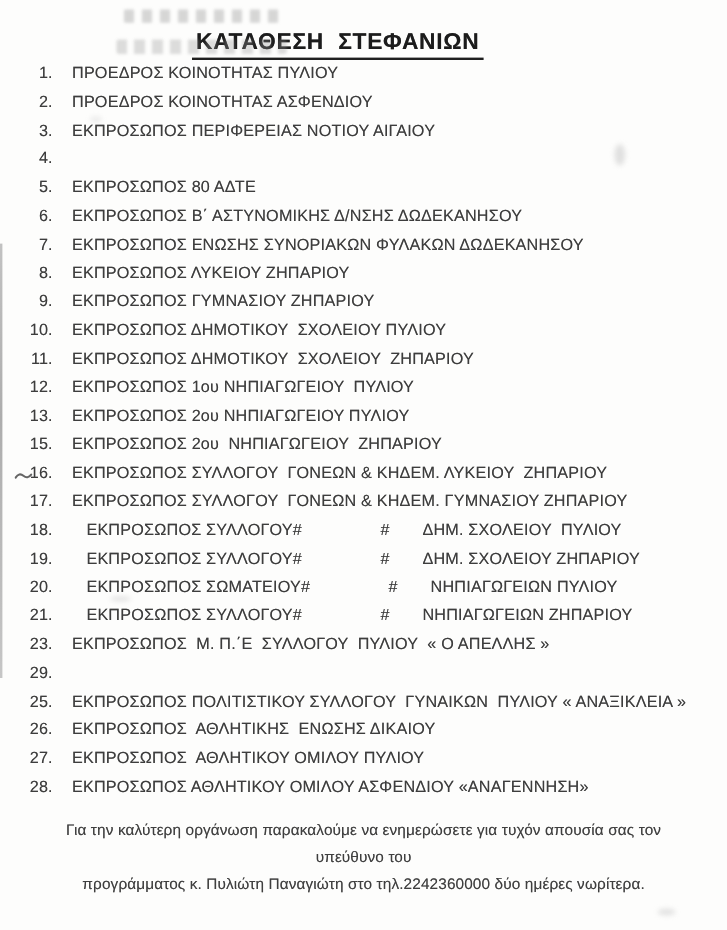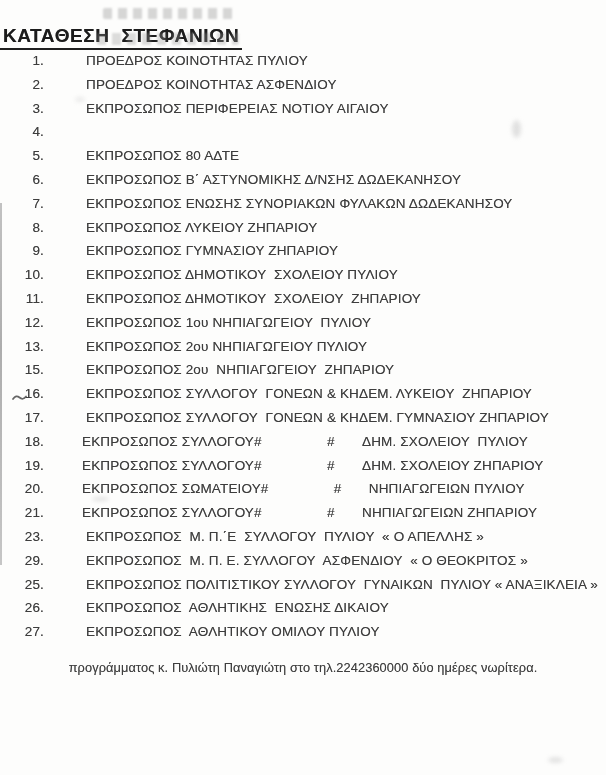--- a/index.html
+++ b/index.html
@@ -6,21 +6,21 @@
   .page{
     position:relative;
     width:606px;height:775px;
     background:#fdfdfc;
     font-family:"Liberation Sans", sans-serif;
     color:#3d3d3d;
     overflow:hidden;
     box-sizing:border-box;
   }
   
-  .title-wrap{ padding-top:25px; padding-right:43px; }
+  .title-wrap{ text-align:center; padding-top:25px; padding-right:43px; }
   .title{
     display:inline-block;
     margin:0;
     font-size:19px;
     font-weight:bold;
     letter-spacing:.6px;
     color:#1c1c1c;
     border-bottom:2.5px solid #1f1f1f;
     padding:0 3px 1px 3px;
     white-space:pre;
@@ -31,22 +31,22 @@
   .row{
     display:flex;
     align-items:baseline;
     height:23.8px;
     font-size:13.5px;
     letter-spacing:.15px;
     white-space:pre;
     text-shadow:0 0 .35px rgba(55,55,55,.55);
   }
   .num{ flex:0 0 44px; text-align:right; }
-  .txt{ margin-left:42px; }
-  .c-left{ margin-left:38px; flex:0 0 165px; }
+  .txt{ margin-left:16px; }
+  .c-left{ margin-left:28px; flex:0 0 165px; }
   .c-hash1{ flex:0 0 73px; }
   .c-hash2{ flex:0 0 35px; }
   .c-right{ }
   
   .footer{
     width:552px;
     margin:9px auto 0;
     text-align:center;
     font-size:12.8px;
     line-height:22.5px;
@@ -112,23 +112,25 @@
       <div class="row"><span class="num">12.</span><span class="txt">ΕΚΠΡΟΣΩΠΟΣ 1ου ΝΗΠΙΑΓΩΓΕΙΟΥ  ΠΥΛΙΟΥ</span></div>
       <div class="row"><span class="num">13.</span><span class="txt">ΕΚΠΡΟΣΩΠΟΣ 2ου ΝΗΠΙΑΓΩΓΕΙΟΥ ΠΥΛΙΟΥ</span></div>
       <div class="row"><span class="num">15.</span><span class="txt">ΕΚΠΡΟΣΩΠΟΣ 2ου  ΝΗΠΙΑΓΩΓΕΙΟΥ  ΖΗΠΑΡΙΟΥ</span></div>
       <div class="row"><span class="num">16.</span><span class="txt">ΕΚΠΡΟΣΩΠΟΣ ΣΥΛΛΟΓΟΥ  ΓΟΝΕΩΝ &amp; ΚΗΔΕΜ. ΛΥΚΕΙΟΥ  ΖΗΠΑΡΙΟΥ</span></div>
       <div class="row"><span class="num">17.</span><span class="txt">ΕΚΠΡΟΣΩΠΟΣ ΣΥΛΛΟΓΟΥ  ΓΟΝΕΩΝ &amp; ΚΗΔΕΜ. ΓΥΜΝΑΣΙΟΥ ΖΗΠΑΡΙΟΥ</span></div>
       <div class="row"><span class="num">18.</span><span class="c-left">ΕΚΠΡΟΣΩΠΟΣ ΣΥΛΛΟΓΟΥ</span><span class="c-hash1">#</span><span class="c-hash2">#</span><span class="c-right">ΔΗΜ. ΣΧΟΛΕΙΟΥ  ΠΥΛΙΟΥ</span></div>
       <div class="row"><span class="num">19.</span><span class="c-left">ΕΚΠΡΟΣΩΠΟΣ ΣΥΛΛΟΓΟΥ</span><span class="c-hash1">#</span><span class="c-hash2">#</span><span class="c-right">ΔΗΜ. ΣΧΟΛΕΙΟΥ ΖΗΠΑΡΙΟΥ</span></div>
       <div class="row"><span class="num">20.</span><span class="c-left">ΕΚΠΡΟΣΩΠΟΣ ΣΩΜΑΤΕΙΟΥ</span><span class="c-hash1">#</span><span class="c-hash2">#</span><span class="c-right">ΝΗΠΙΑΓΩΓΕΙΩΝ ΠΥΛΙΟΥ</span></div>
       <div class="row"><span class="num">21.</span><span class="c-left">ΕΚΠΡΟΣΩΠΟΣ ΣΥΛΛΟΓΟΥ</span><span class="c-hash1">#</span><span class="c-hash2">#</span><span class="c-right">ΝΗΠΙΑΓΩΓΕΙΩΝ ΖΗΠΑΡΙΟΥ</span></div>
       <div class="row"><span class="num">23.</span><span class="txt">ΕΚΠΡΟΣΩΠΟΣ  Μ. Π.΄Ε  ΣΥΛΛΟΓΟΥ  ΠΥΛΙΟΥ  « Ο ΑΠΕΛΛΗΣ »</span></div>
-      <div class="row"><span class="num">29.</span><span class="txt">ΕΚΠΡΟΣΩΠΟΣ  Μ. Π. Ε. ΣΥΛΛΟΓΟΥ  ΑΣΦΕΝΔΙΟΥ  « Ο ΘΕΟΚΡΙΤΟΣ »</span></div>
+      <div class="row"><span class="num">29.</span></div>
       <div class="row"><span class="num">25.</span><span class="txt">ΕΚΠΡΟΣΩΠΟΣ ΠΟΛΙΤΙΣΤΙΚΟΥ ΣΥΛΛΟΓΟΥ  ΓΥΝΑΙΚΩΝ  ΠΥΛΙΟΥ « ΑΝΑΞΙΚΛΕΙΑ »</span></div>
       <div class="row"><span class="num">26.</span><span class="txt">ΕΚΠΡΟΣΩΠΟΣ  ΑΘΛΗΤΙΚΗΣ  ΕΝΩΣΗΣ ΔΙΚΑΙΟΥ</span></div>
       <div class="row"><span class="num">27.</span><span class="txt">ΕΚΠΡΟΣΩΠΟΣ  ΑΘΛΗΤΙΚΟΥ ΟΜΙΛΟΥ ΠΥΛΙΟΥ</span></div>
+      <div class="row"><span class="num">28.</span><span class="txt">ΕΚΠΡΟΣΩΠΟΣ ΑΘΛΗΤΙΚΟΥ ΟΜΙΛΟΥ ΑΣΦΕΝΔΙΟΥ «ΑΝΑΓΕΝΝΗΣΗ»</span></div>
     </div>
 
   <div class="footer">
+    <div>Για την καλύτερη οργάνωση παρακαλούμε να ενημερώσετε για τυχόν απουσία σας τον υπεύθυνο του</div>
     <div>προγράμματος κ. Πυλιώτη Παναγιώτη στο τηλ.2242360000  δύο ημέρες νωρίτερα.</div>
   </div>
 
 </div>
 
 </body></html>

